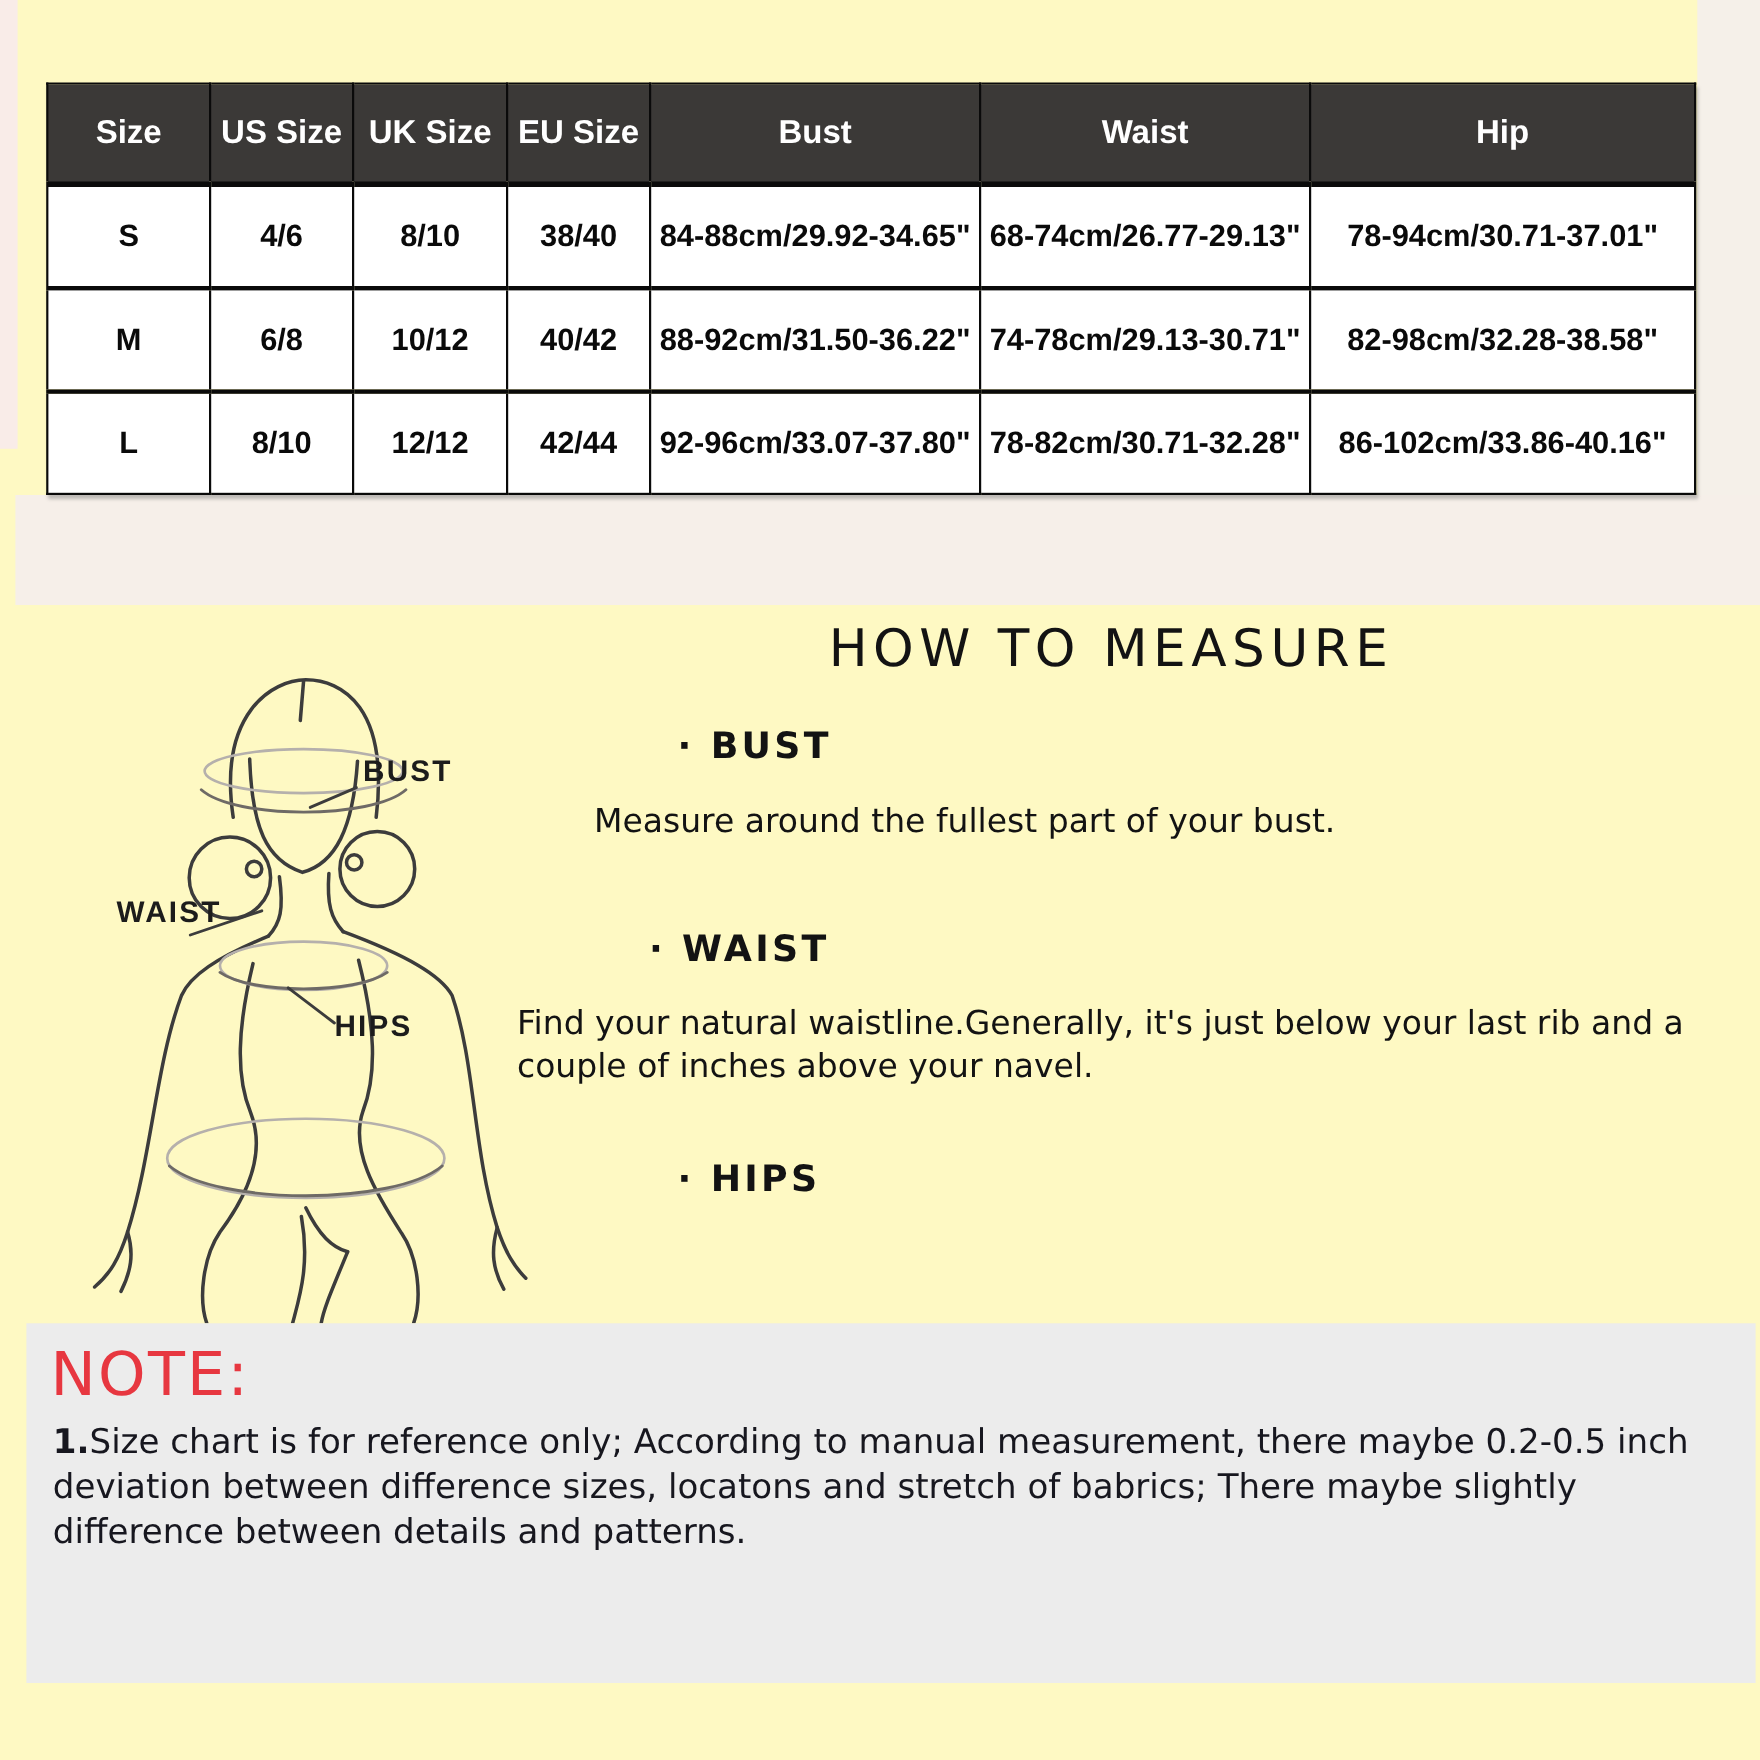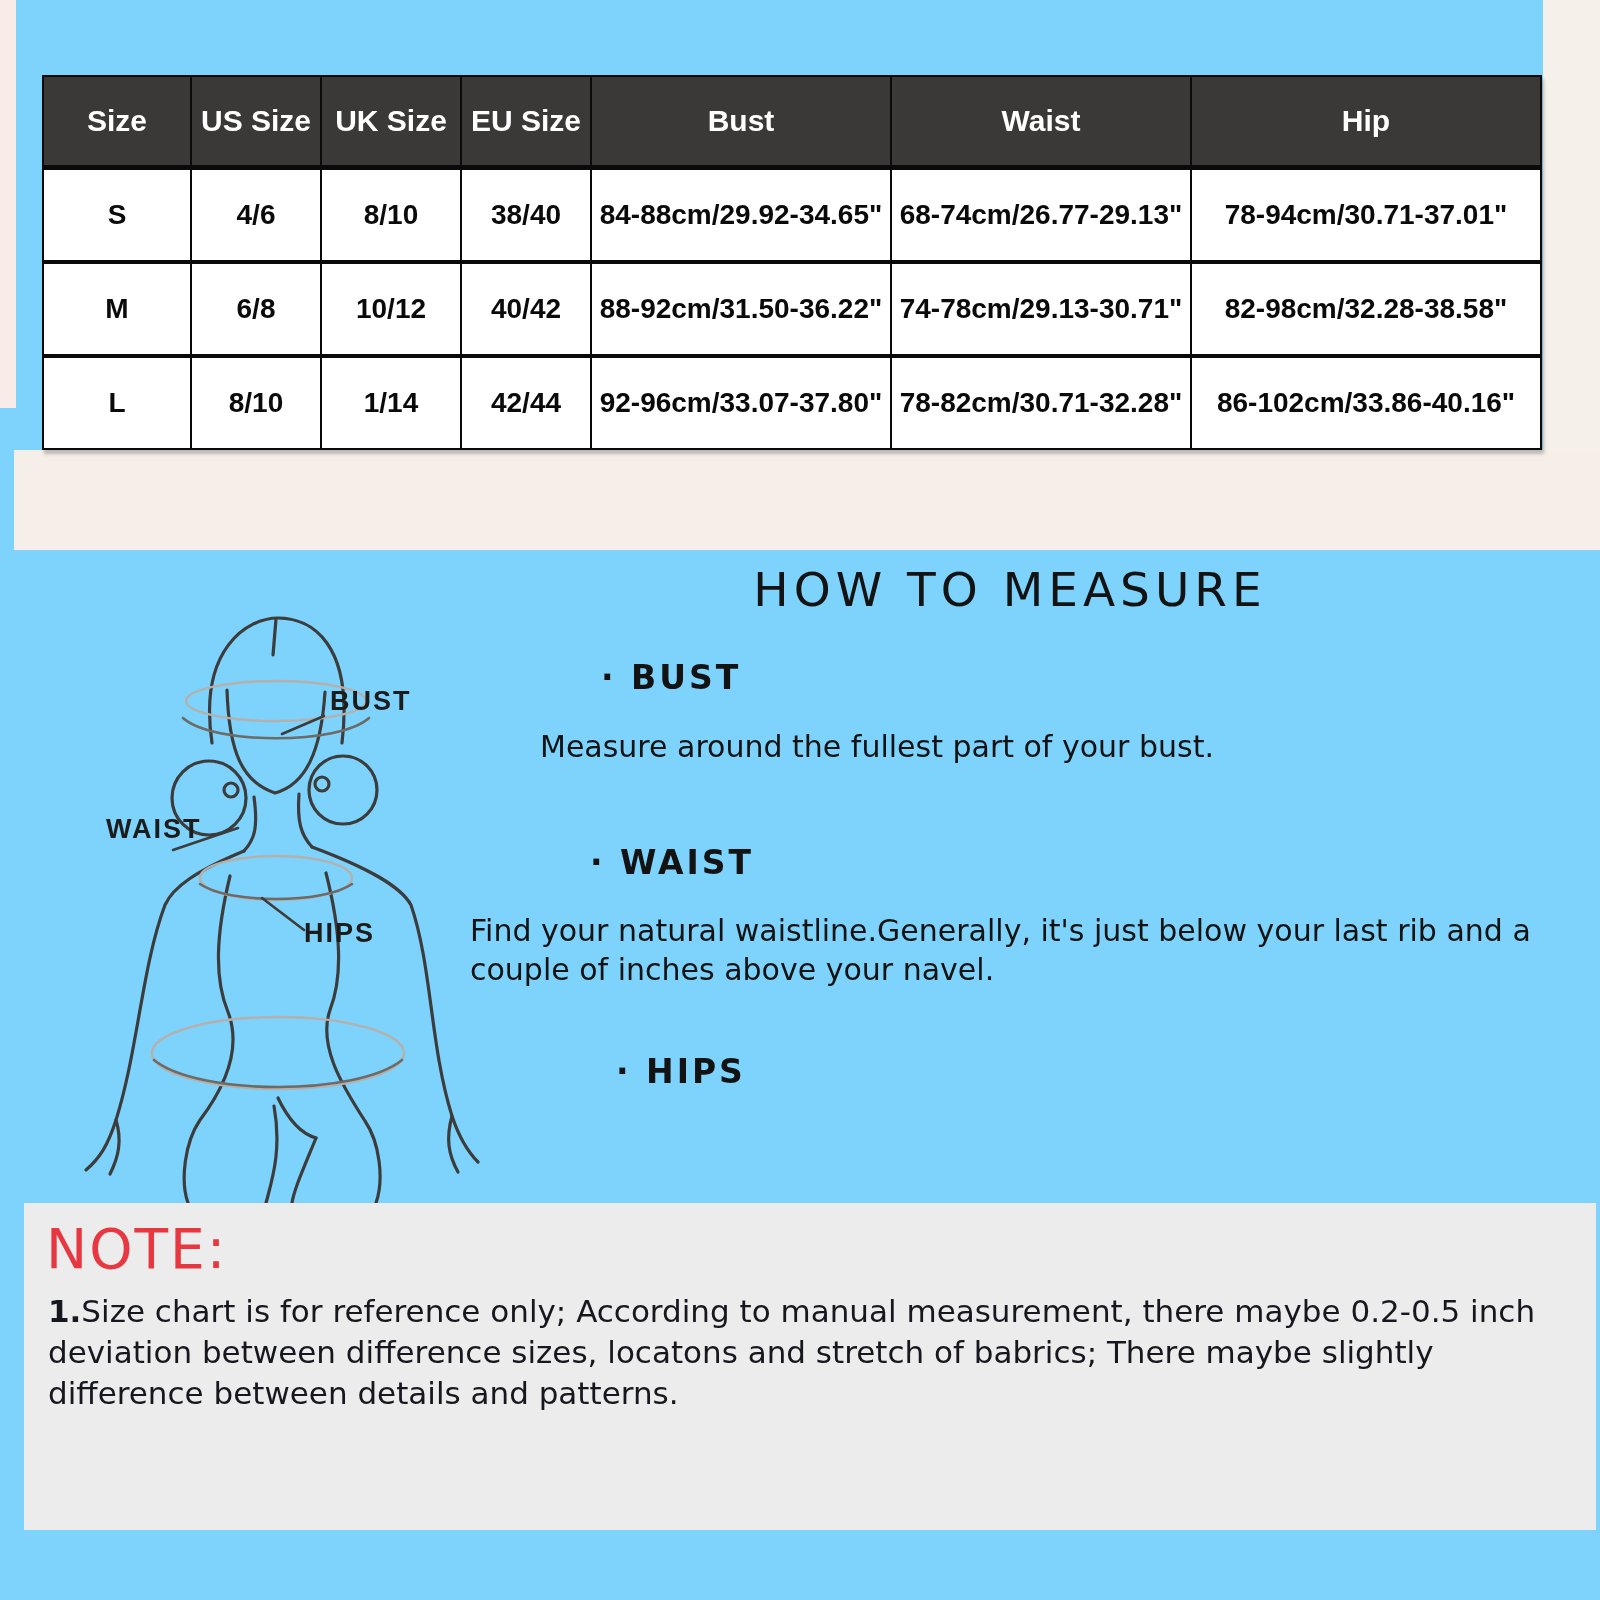--- a/index.html
+++ b/index.html
@@ -1,17 +1,17 @@
 <!DOCTYPE html>
 <html><head>
 <meta charset="utf-8">
 <style>
   html,body{margin:0;padding:0;}
   .page{
-    position:relative;width:1600px;height:1600px;background:#7dd3fc;
+    position:relative;width:1600px;height:1600px;background:#fef9c3;
     font-family:"Liberation Sans",sans-serif;overflow:hidden;
   }
   
   .strip-left{position:absolute;left:0;top:40;width:16px;height:408px;background:#f9ece8;}
   .strip-right{position:absolute;left:1543px;top:0;width:57px;height:450px;background:#f5f0e9;}
   .band{position:absolute;left:14px;top:450px;width:1586px;height:100px;background:#f6efe9;}
 
   
   .size-table-wrap{position:absolute;left:42px;top:75px;width:1498px;}
   table.size-table{border-collapse:collapse;width:1498px;table-layout:fixed;box-shadow:2px 4px 3px rgba(120,120,120,.45);}
@@ -31,21 +31,21 @@
   .guide-light{stroke:#b5b0ac;stroke-width:2.4px;}
   .guide-dark{stroke:#6e6a66;stroke-width:2.6px;}
   .leader{stroke:#3c3c3c;stroke-width:2.6px;}
   .fig-label{font-family:"Liberation Sans",sans-serif;font-weight:bold;font-size:27px;letter-spacing:2px;fill:#1c1c1c;stroke:none;}
 
   
   .hand{font-family:"DejaVu Sans",sans-serif;color:#131313;}
   .htm-title{position:absolute;left:550px;top:562px;width:920px;text-align:center;font-size:47px;letter-spacing:5px;}
   .htm-label{position:absolute;font-size:33px;font-weight:bold;letter-spacing:3px;}
   .htm-text{position:absolute;font-size:30px;line-height:39px;text-align:left;}
-  #label-bust{left:601px;top:658px;}
+  #label-bust{left:616px;top:658px;}
   #text-bust{left:540px;top:727px;width:960px;}
   #label-waist{left:590px;top:843px;}
   #text-waist{left:470px;top:911px;width:1080px;}
   #label-hips{left:616px;top:1052px;}
   #text-hips{left:470px;top:1094px;width:1080px;}
 
   
   .note-panel{position:absolute;left:24px;top:1203px;width:1572px;height:327px;background:#ececec;}
   .note-heading{position:absolute;left:22px;top:14px;font-family:"DejaVu Sans",sans-serif;font-size:55px;letter-spacing:2px;color:#e73740;}
   .note-item{position:absolute;left:24px;width:1520px;font-family:"DejaVu Sans",sans-serif;font-size:31px;line-height:41px;color:#17171f;}
@@ -99,21 +99,21 @@
           <td>6/8</td>
           <td>10/12</td>
           <td>40/42</td>
           <td>88-92cm/31.50-36.22"</td>
           <td>74-78cm/29.13-30.71"</td>
           <td>82-98cm/32.28-38.58"</td>
         </tr>
         <tr>
           <td>L</td>
           <td>8/10</td>
-          <td>1/14</td>
+          <td>12/12</td>
           <td>42/44</td>
           <td>92-96cm/33.07-37.80"</td>
           <td>78-82cm/30.71-32.28"</td>
           <td>86-102cm/33.86-40.16"</td>
         </tr>
       </tbody>
     </table>
   </div>
 
   <svg class="figure-svg" viewBox="0 0 410 665">

